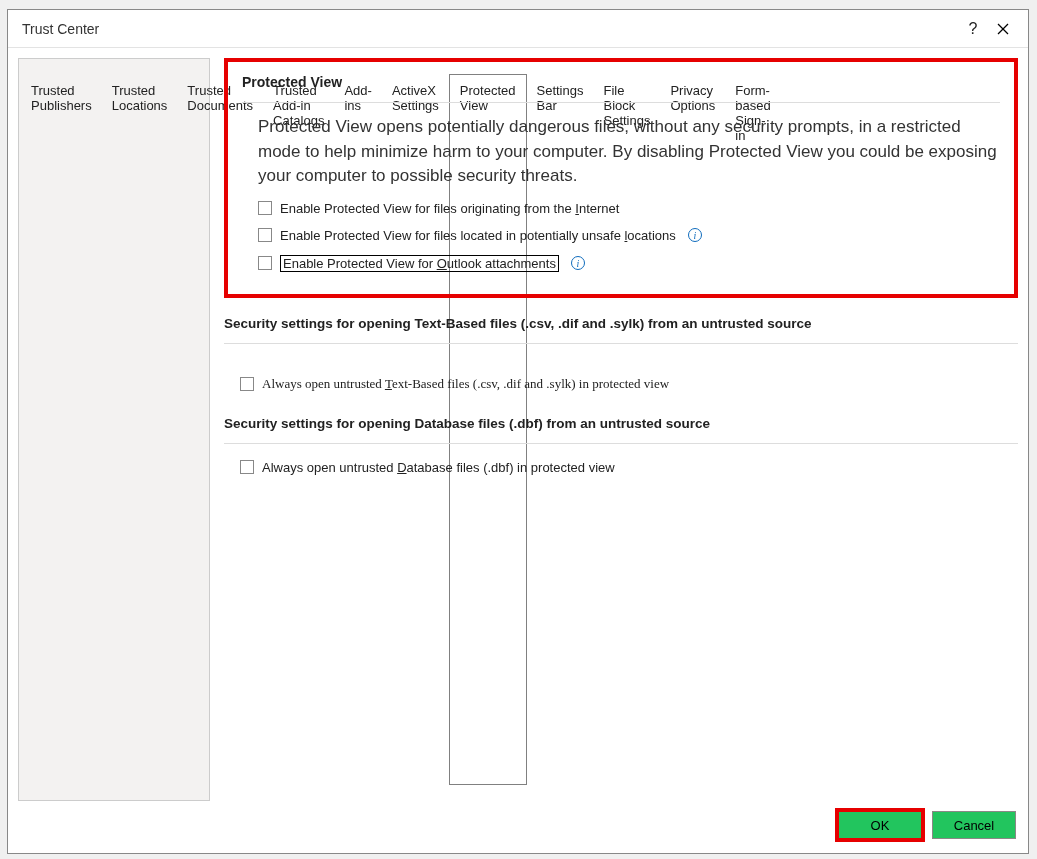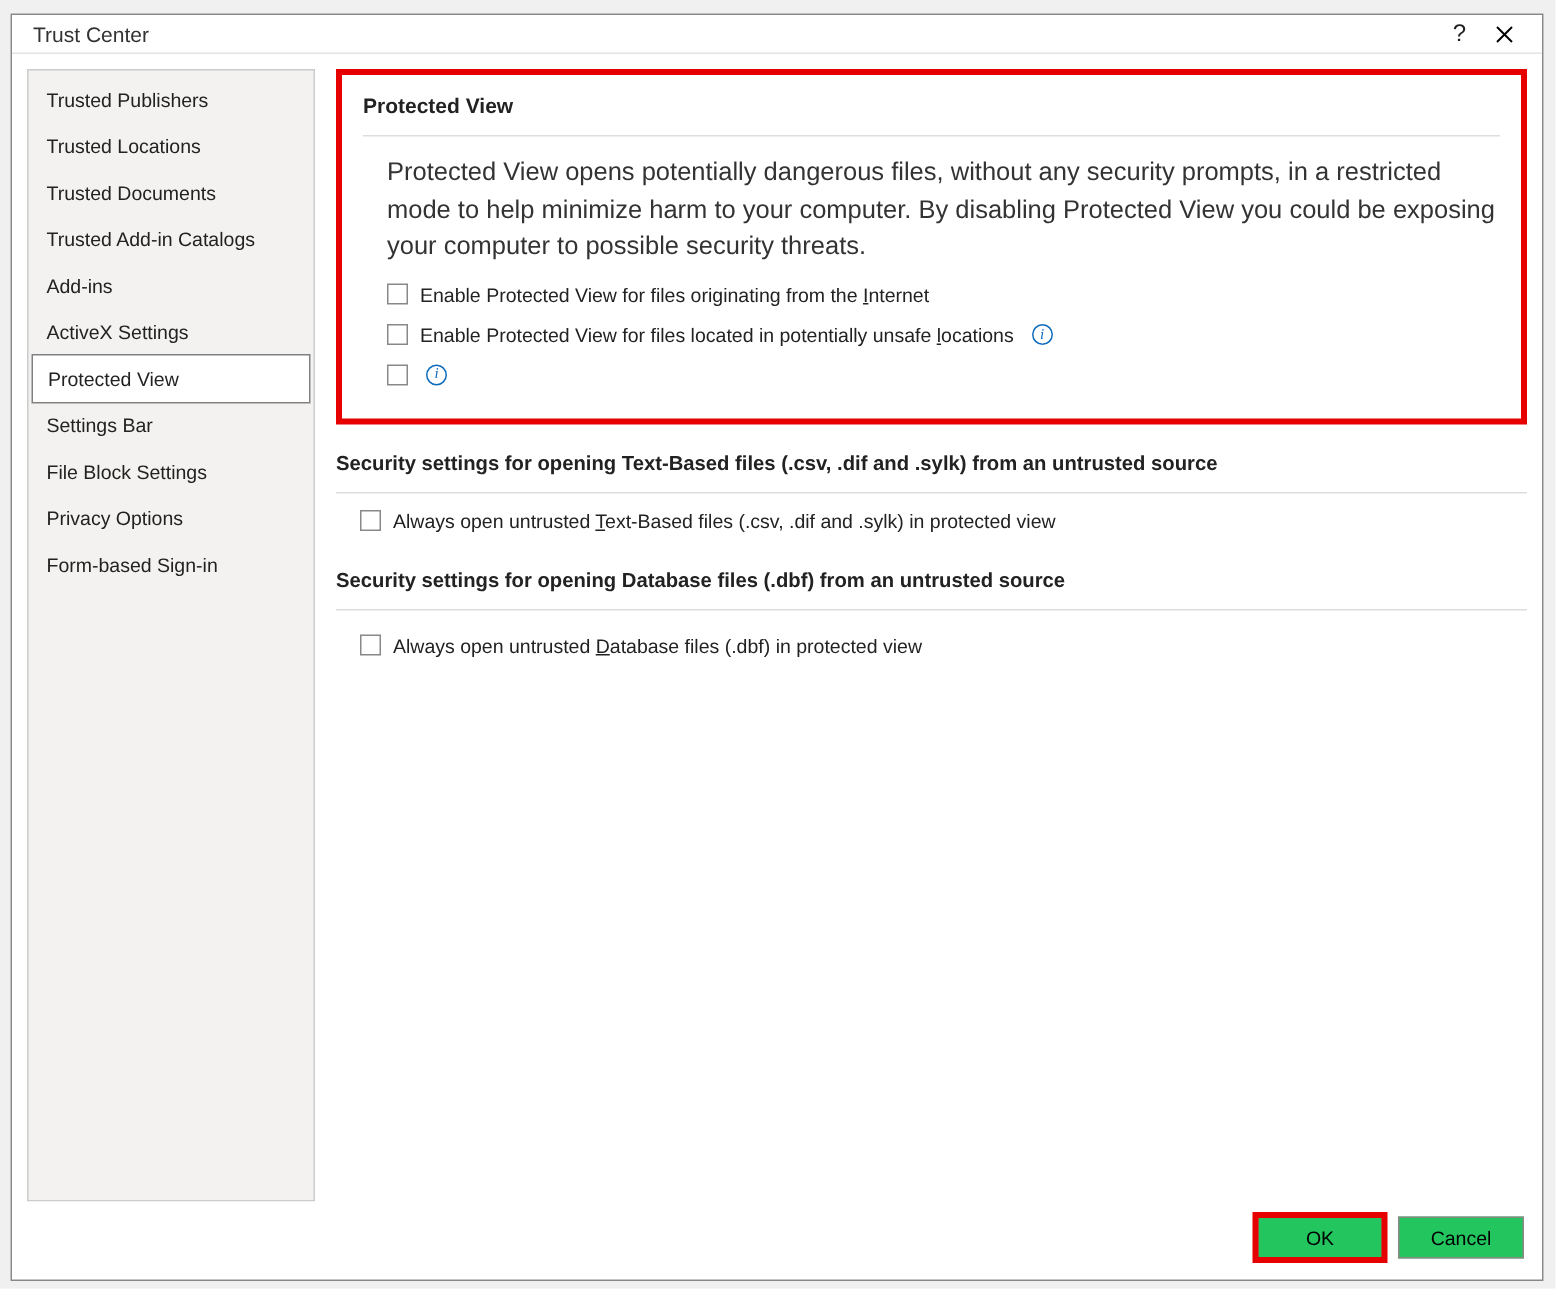--- a/index.html
+++ b/index.html
@@ -19,21 +19,21 @@
       width: 1022px;
       height: 845px;
       background: #fff;
       border: 1px solid #888;
       display: flex;
       flex-direction: column;
     }
     .titlebar {
       display: flex;
       align-items: center;
-      height: 26px;
+      height: 38px;
       padding: 0 10px 0 14px;
       border-bottom: 1px solid #e3e3e3;
     }
     .titlebar-title {
       flex: 1;
       font-size: 14px;
       color: #333;
     }
     .help-btn, .close-btn {
       width: 30px;
@@ -50,23 +50,23 @@
       flex: 1;
       display: flex;
       padding: 10px 10px 0 10px;
       gap: 14px;
       overflow: hidden;
     }
     .sidebar {
       width: 192px;
       background: #f3f2f1;
       border: 1px solid #ccc;
-      padding: 4px 2px;
-      display: flex;
-      flex-direction: column;
+      padding: 16px 2px;
+      display: flex;
+      flex-direction: row;
     }
     .sidebar-item {
       padding: 8px 10px;
       font-size: 13px;
       cursor: pointer;
       color: #222;
     }
     .sidebar-item.selected {
       background: #fff;
       border: 1px solid #808080;
@@ -208,27 +208,28 @@
         </div>
 
         <div class="checkbox-row">
           <div class="checkbox"></div>
           <span class="checkbox-label"><span>Enable Protected View for files located in potentially unsafe </span><span class="underline-accesskey">l</span><span>ocations</span></span>
           <span class="info-icon">i</span>
         </div>
 
         <div class="checkbox-row">
           <div class="checkbox"></div>
+          <span class="checkbox-label focus-rect"><span>Enable Protected View for </span><span class="underline-accesskey">O</span><span>utlook attachments</span></span>
           <span class="info-icon">i</span>
         </div>
       </div>
 
       <div class="section-title-plain">Security settings for opening Text-Based files (.csv, .dif and .sylk) from an untrusted source</div>
       <hr class="section-divider" style="margin-top:10px;">
-      <div class="checkbox-row" style="margin-top:5px;">
+      <div class="checkbox-row" style="margin-top:26px;font-family:Liberation Serif, serif;">
         <div class="checkbox"></div>
         <span class="checkbox-label"><span>Always open untrusted </span><span class="underline-accesskey">T</span><span>ext-Based files (.csv, .dif and .sylk) in protected view</span></span>
       </div>
 
       <div class="section-title-plain" style="margin-top:18px;">Security settings for opening Database files (.dbf) from an untrusted source</div>
       <hr class="section-divider" style="margin-top:10px;">
       <div class="checkbox-row" style="margin-top:10px;">
         <div class="checkbox"></div>
         <span class="checkbox-label"><span>Always open untrusted </span><span class="underline-accesskey">D</span><span>atabase files (.dbf) in protected view</span></span>
       </div>

